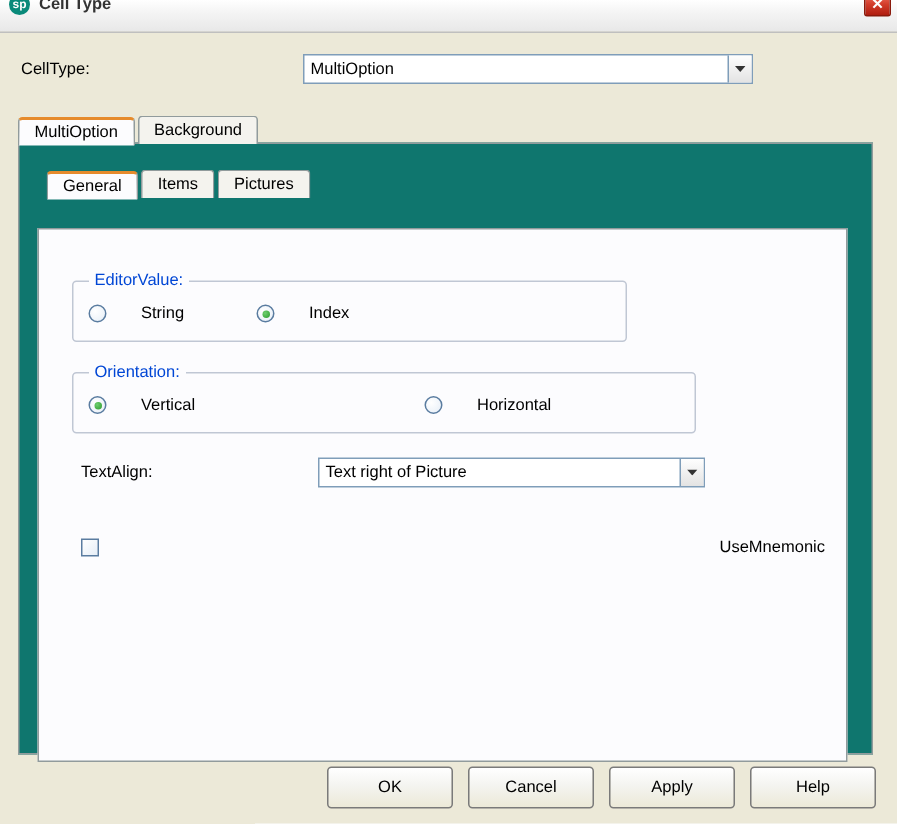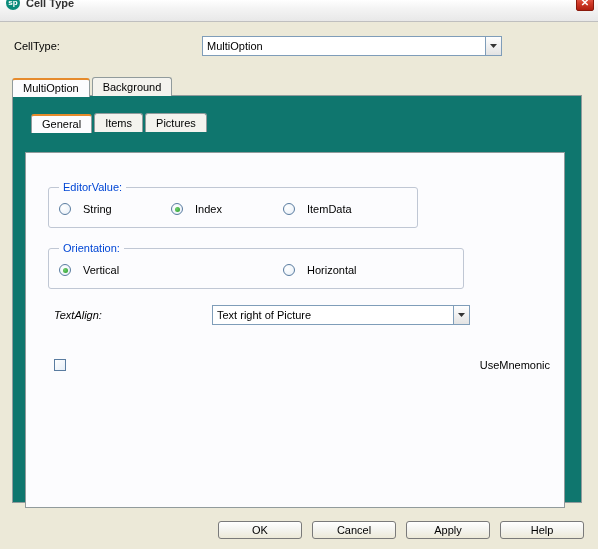--- a/index.html
+++ b/index.html
@@ -117,21 +117,21 @@
   fieldset.group legend {
     color: #0046d5;
     padding: 0 4px;
     font-size: 11px;
   }
   .group.editor { width: 370px; }
   .group.orient { width: 416px; }
 
   .radio-row { display: flex; gap: 0; }
   .radio-opt {
-    display: flex; align-items: center; gap: 12px;
+    display: flex; align-items: center; gap: 23px;
     width: 112px;
     cursor: pointer;
   }
   .group.orient .radio-opt:first-child { width: 224px; }
   .radio-circle {
     width: 12px; height: 12px;
     border: 1px solid #5a7ca0;
     border-radius: 50%;
     background: radial-gradient(circle at 35% 35%, #fff, #e6eef7);
     display: flex; align-items: center; justify-content: center;
@@ -140,21 +140,21 @@
     content: "";
     width: 5px; height: 5px;
     background: radial-gradient(circle at 35% 35%, #6fcf6f, #2a9a2a);
     border-radius: 50%;
   }
 
   .row-textalign {
     display: flex; align-items: center;
     margin: 16px 0 0 14px;
   }
-  .row-textalign label { width: 158px; font-style: italic; }
+  .row-textalign label { width: 158px; }
   .row-textalign .combo { flex: 0 0 258px; }
 
   .chk-row {
     display: flex; align-items: center; gap: 6px;
     margin: 34px 0 0 14px;
     cursor: pointer;
     justify-content: space-between;
   }
   .checkbox {
     width: 12px; height: 12px;
@@ -165,21 +165,21 @@
   .btnbar {
     position: absolute;
     left: 0; right: 0;
     bottom: 10px;
     display: flex;
     justify-content: flex-end;
     gap: 10px;
     padding-right: 14px;
   }
   .btn {
-    width: 84px; height: 18px;
+    width: 84px; height: 28px;
     border: 1px solid #7a7a7a;
     border-radius: 3px;
     background: linear-gradient(to bottom, #ffffff 0%, #f4f4f0 45%, #ece9d8 100%);
     display: flex; align-items: center; justify-content: center;
     cursor: pointer;
   }
 </style>
 </head>
 <body>
 
@@ -224,24 +224,20 @@
             <legend>EditorValue:</legend>
             <div class="radio-row">
               <div class="radio-opt">
                 <span class="radio-circle"></span>
                 <span>String</span>
               </div>
               <div class="radio-opt">
                 <span class="radio-circle checked"></span>
                 <span>Index</span>
               </div>
-              <div class="radio-opt">
-                <span class="radio-circle"></span>
-                <span>ItemData</span>
-              </div>
             </div>
           </fieldset>
 
           <fieldset class="group orient">
             <legend>Orientation:</legend>
             <div class="radio-row">
               <div class="radio-opt">
                 <span class="radio-circle checked"></span>
                 <span>Vertical</span>
               </div>

